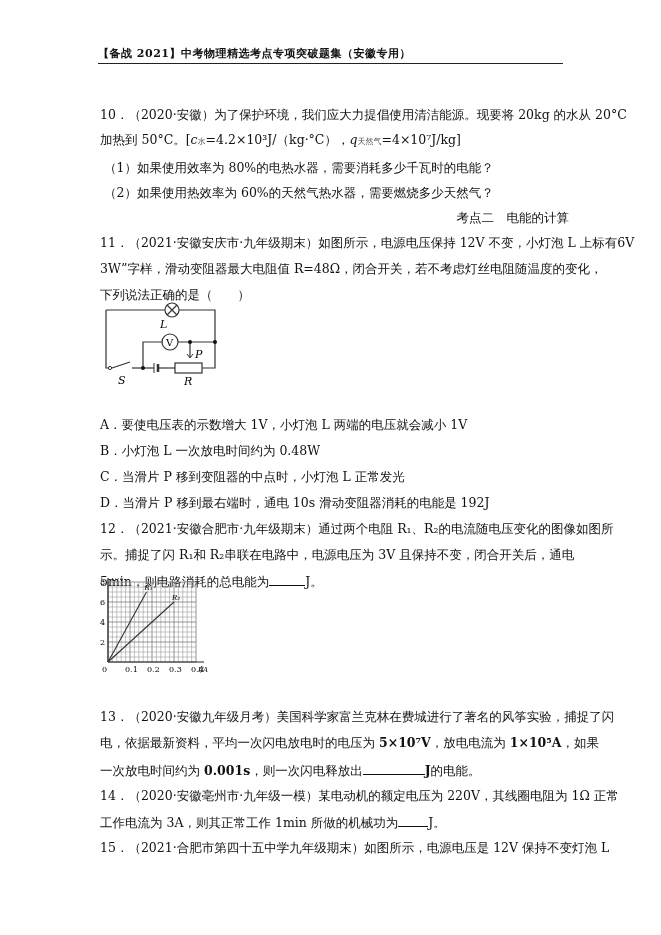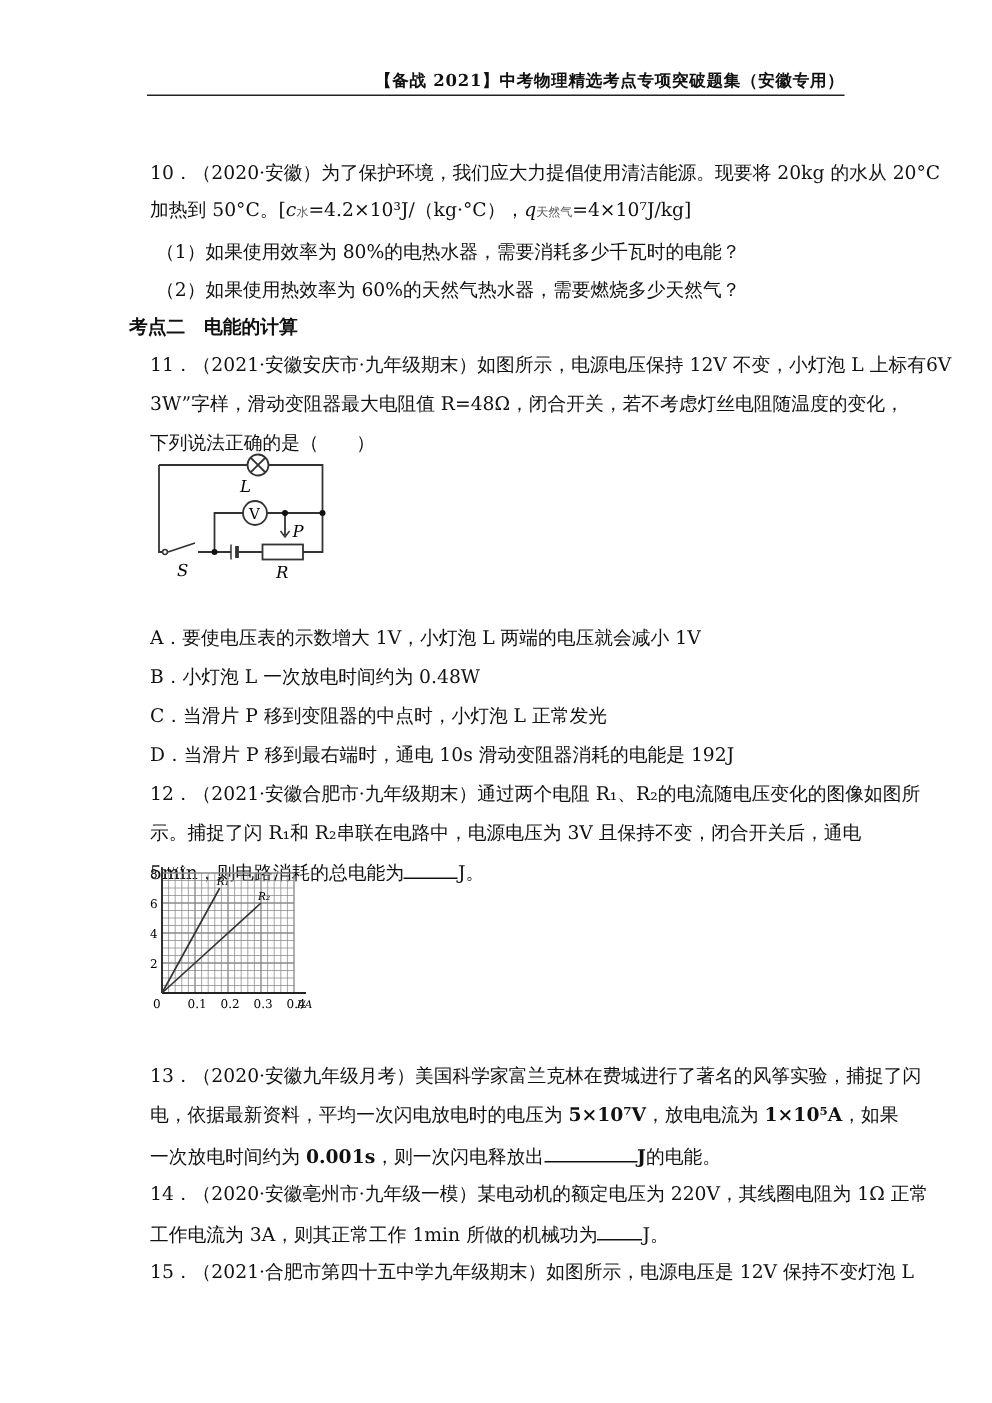--- a/index.html
+++ b/index.html
@@ -1,23 +1,23 @@
 <!DOCTYPE html>
 <html><head>
 <meta charset="utf-8">
 <style>
   html, body { margin: 0; padding: 0; background: #ffffff; }
   body { width: 661px; height: 935px; position: relative; overflow: hidden;
          font-family: "DejaVu Serif", "Liberation Serif", serif; color: #111; }
-  .header { position: absolute; left: 98px; top: 46px; width: 465px; text-align: right;
+  .header { position: absolute; left: 98px; top: 46px; width: 465px; text-align: left;
             font-size: 11px; font-weight: bold; letter-spacing: 0.5px; }
   .header-rule { position: absolute; left: 98px; top: 63px; width: 465px; height: 0;
                  border-top: 1px solid #222; }
   .line { position: absolute; left: 100px; font-size: 12.5px; white-space: nowrap; line-height: 16px; margin-top: 19px; }
-  .center { left: 86px; width: 465px; text-align: left; font-weight: bold; }
+  .center { left: 104px; width: 465px; text-align: right; font-weight: normal; }
   .blank { display: inline-block; border-bottom: 1px solid #111; height: 12px; vertical-align: baseline; }
   .small { font-size: 8px; color: #555; }
   svg text { font-family: "DejaVu Serif", serif; font-style: italic; }
 </style>
 </head>
 <body>
 
 <div>
   <div class="header">【备战 2021】中考物理精选考点专项突破题集（安徽专用）</div>
   <div class="header-rule"></div>

